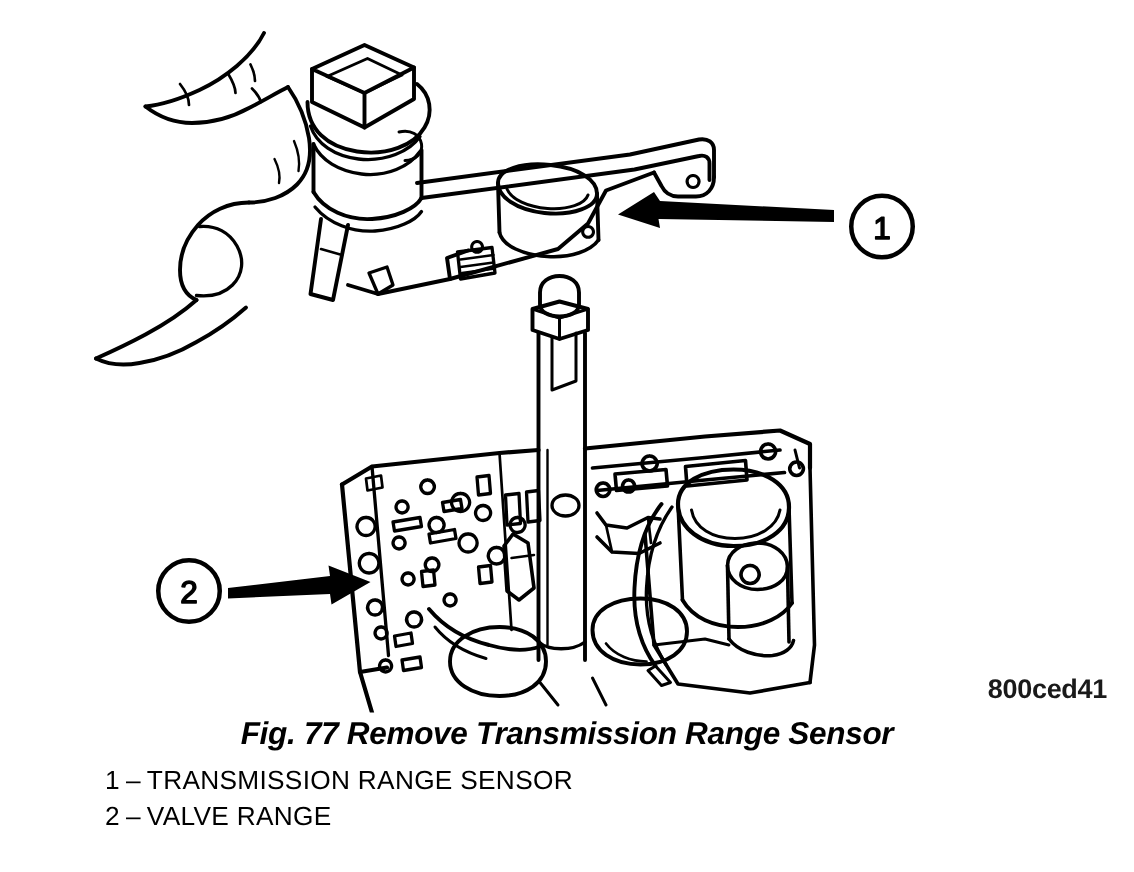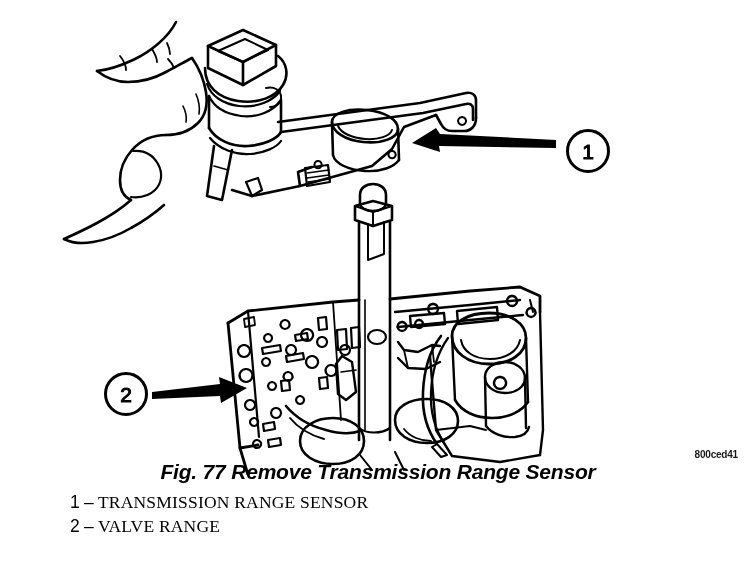--- a/index.html
+++ b/index.html
@@ -29,31 +29,31 @@
     left: 0;
     top: 0;
     display: block;
   }
 
   .part-code {
     position: absolute;
     right: 18px;
     top: 449px;
     font-family: "Liberation Sans", sans-serif;
-    font-size: 10px;
+    font-size: 18px;
     font-weight: bold;
     letter-spacing: -0.2px;
     color: #1a1a1a;
     white-space: nowrap;
   }
 
   #caption-block {
     position: absolute;
     left: 0;
-    top: 460px;
+    top: 478px;
     width: 756px;
   }
 
   .fig-title {
     text-align: center;
     font-family: "Liberation Sans", sans-serif;
     font-size: 21px;
     font-weight: bold;
     font-style: italic;
     letter-spacing: -0.2px;
@@ -74,21 +74,21 @@
     font-size: 17.5px;
     font-weight: normal;
     letter-spacing: 0.2px;
     color: #000000;
     line-height: 1.37;
     white-space: nowrap;
   }
 
   .legend-num { display: inline; }
   .legend-dash { display: inline; padding: 0 4px; }
-  .legend-label { display: inline; font-family: Liberation Serif, serif; }
+  .legend-label { display: inline; }
 </style>
 </head>
 <body>
 
 <div id="figure-stage">
 
   <svg id="figure-svg" width="756" height="475" viewBox="0 0 756 475">
     <defs>
       <clipPath id="stage-clip">
         <rect x="0" y="0" width="756" height="475"></rect>

